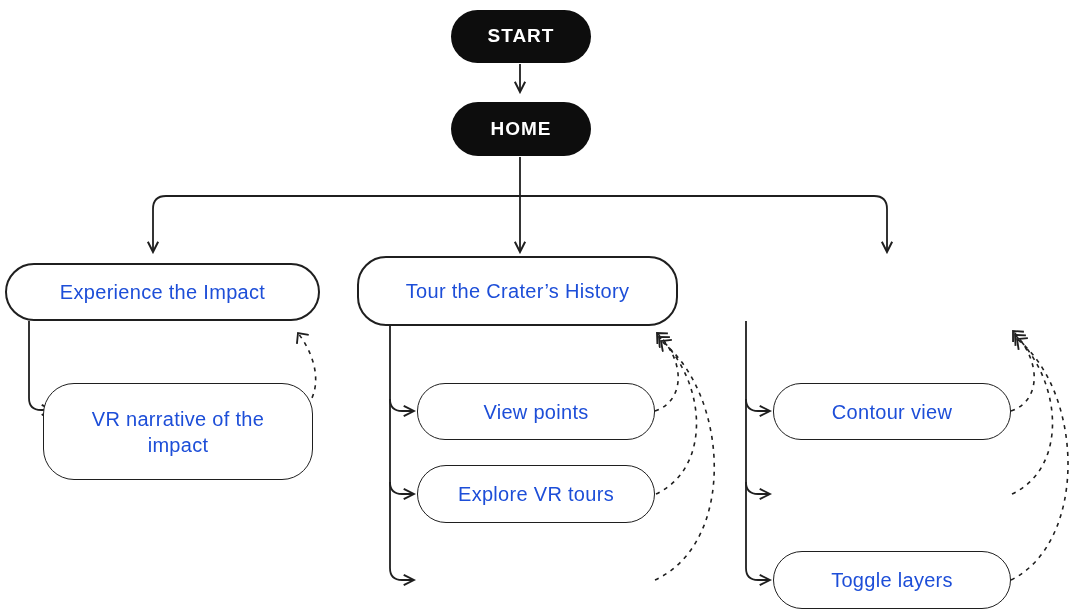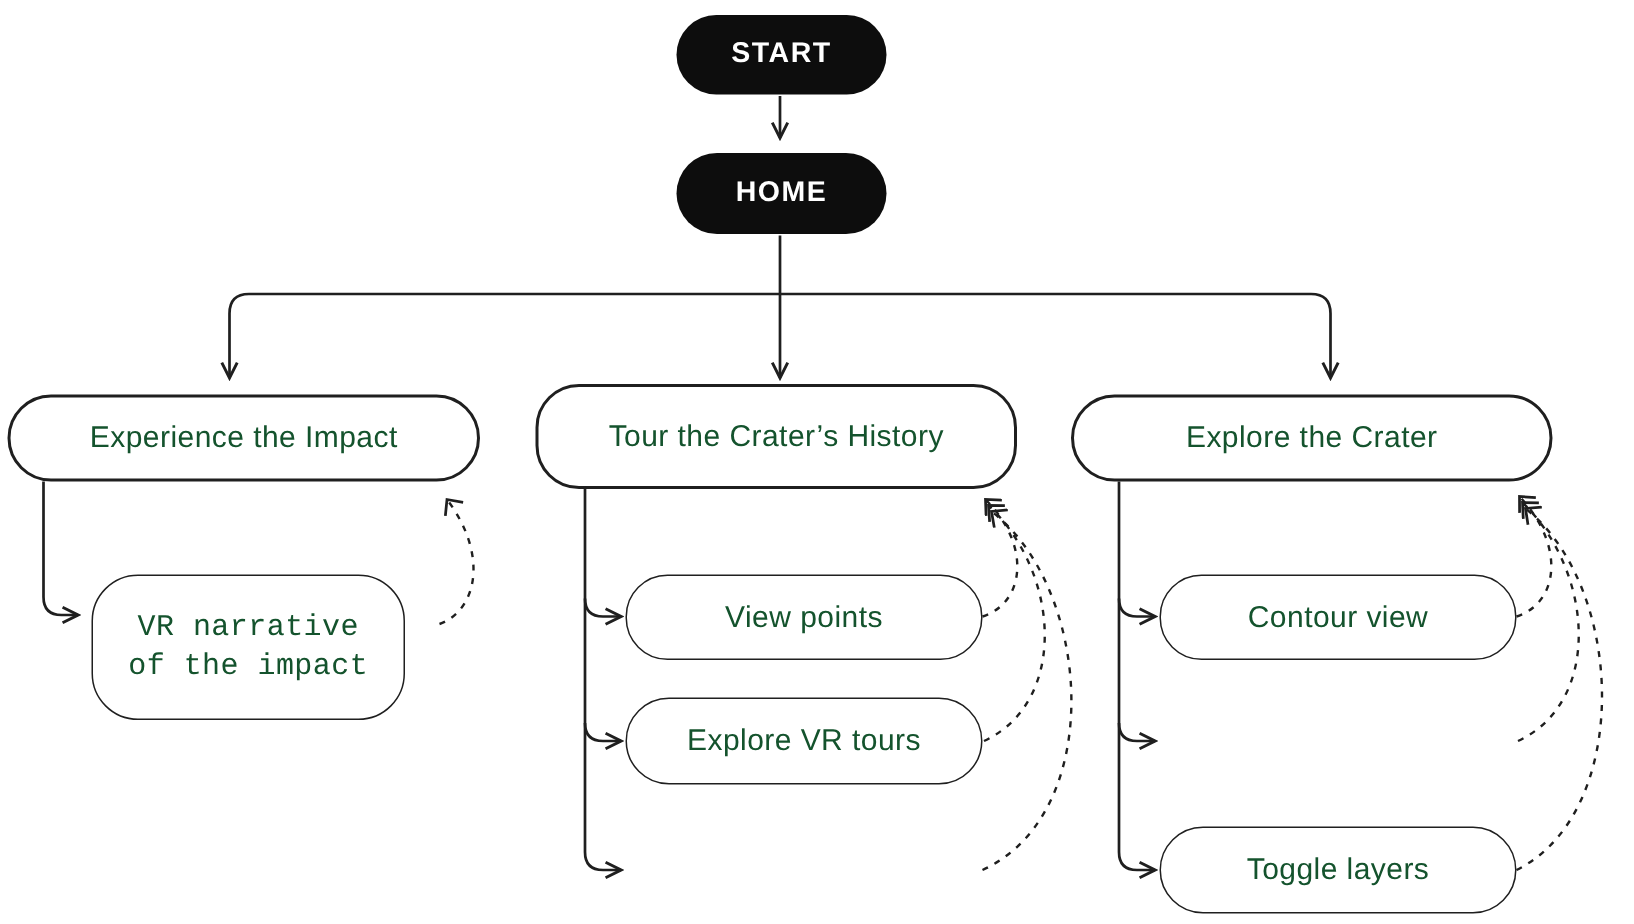--- a/index.html
+++ b/index.html
@@ -43,40 +43,40 @@
     display:flex;
     align-items:center;
     justify-content:center;
     text-align:center;
     background:var(--node-fill);
     border:2px solid var(--node-border);
     font-size:20px;
     font-weight:500;
     letter-spacing:0.3px;
     line-height:1.3;
-    color:#14532d;
+    color:#1d4ed8;
   }
   .node.terminal{
     background:var(--terminal-fill);
     border:none;
     color:var(--terminal-text);
     font-size:19px;
     font-weight:600;
     letter-spacing:1px;
     border-radius:27px;
   }
   .node.child{
     border-width:1.5px;
   }
   .n-start{left:451px;top:10px;width:140px;height:53px;}
   .n-home{left:451px;top:102px;width:140px;height:54px;}
   .n-b0{left:5px;top:263px;width:315px;height:58px;border-radius:29px;}
   .n-b1{left:357px;top:256px;width:321px;height:70px;border-radius:29px;}
   .n-b2{left:714px;top:263px;width:321px;height:58px;border-radius:29px;}
-  .n-c00{left:61px;top:383px;width:209px;height:97px;border-radius:31px;font-family:Liberation Mono, monospace;}
+  .n-c00{left:43px;top:383px;width:270px;height:97px;border-radius:31px;}
   .n-c00 .lbl{max-width:180px;}
   .n-c10{left:417px;top:383px;width:238px;height:57px;border-radius:28px;justify-content:center;}
   .n-c11{left:417px;top:465px;width:238px;height:58px;border-radius:29px;}
   .n-c12{left:417px;top:551px;width:238px;height:58px;border-radius:29px;}
   .n-c20{left:773px;top:383px;width:238px;height:57px;border-radius:28px;}
   .n-c21{left:773px;top:465px;width:238px;height:58px;border-radius:29px;}
   .n-c22{left:773px;top:551px;width:238px;height:58px;border-radius:29px;}
 </style>
 </head>
 <body>
@@ -127,23 +127,20 @@
   <div class="node terminal n-start">
     <span class="lbl">START</span>
   </div>
 
   <div class="node n-b0">
     <span class="lbl">Experience the Impact</span>
   </div>
   <div class="node n-b1">
     <span class="lbl">Tour the Crater’s History</span>
   </div>
-  <div class="node n-b2">
-    <span class="lbl">Explore the Crater</span>
-  </div>
 
   <div class="node child n-c00">
     <span class="lbl">VR narrative of the impact</span>
   </div>
 
   <div class="node child n-c10">
     <span class="lbl">View points</span>
   </div>
   <div class="node child n-c11">
     <span class="lbl">Explore VR tours</span>

